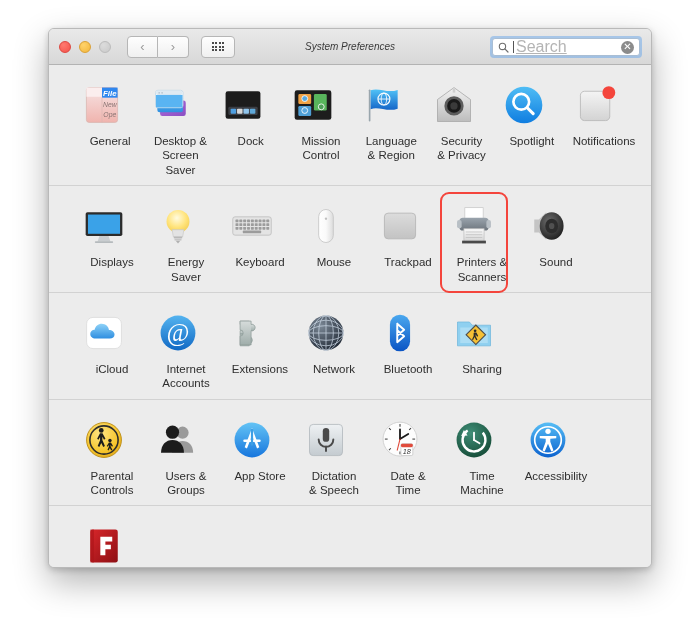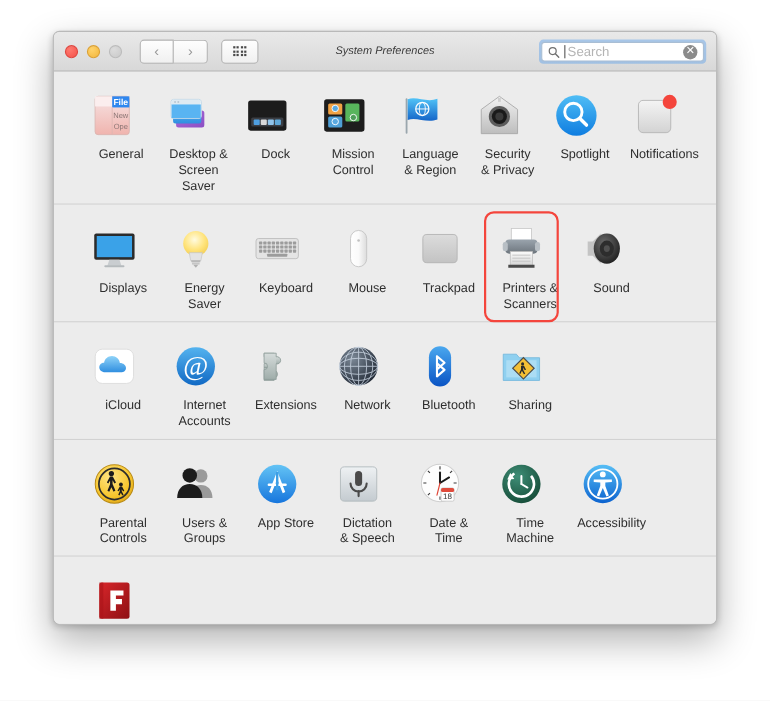--- a/index.html
+++ b/index.html
@@ -84,21 +84,21 @@
     border: 1px solid #a9bed4;
     border-radius: 3px;
     display: flex; align-items: center;
     padding: 0 5px;
     position: relative;
   }
   #search-icon { width: 11px; height: 11px; flex: 0 0 auto; margin-right: 4px; }
   #search-caret {
     width: 1px; height: 12px; background: #555; display:block; margin-right: 2px;
   }
-  #search-placeholder { font-size: 12px; color: #b4b4b4; flex: 1; }
+  #search-placeholder { font-size: 16px; color: #b4b4b4; flex: 1; text-decoration: underline; }
   #search-clear {
     width: 13px; height: 13px; border-radius: 50%;
     background: #8b8b8b; color: #fff;
     display: flex; align-items: center; justify-content: center;
     font-size: 10px; line-height: 1; flex: 0 0 auto;
   }
 
   
   #content { background: #ececec; height: 503px; }
 
@@ -112,20 +112,21 @@
   .pref-item {
     width: 74px;
     display: flex; flex-direction: column; align-items: center;
     padding-top: 6px;
     position: relative;
   }
   .pref-icon {
     width: 48px; height: 48px;
     display: flex; align-items: center; justify-content: center;
     position: relative;
+    font-style: italic;
   }
   .pref-label {
     margin-top: 5px;
     font-size: 11.5px; color: #2e2e2e;
     text-align: center; line-height: 1.25;
     white-space: pre-line;
     margin-left: 16px;
   }
 
   .pref-item.highlighted::before {

